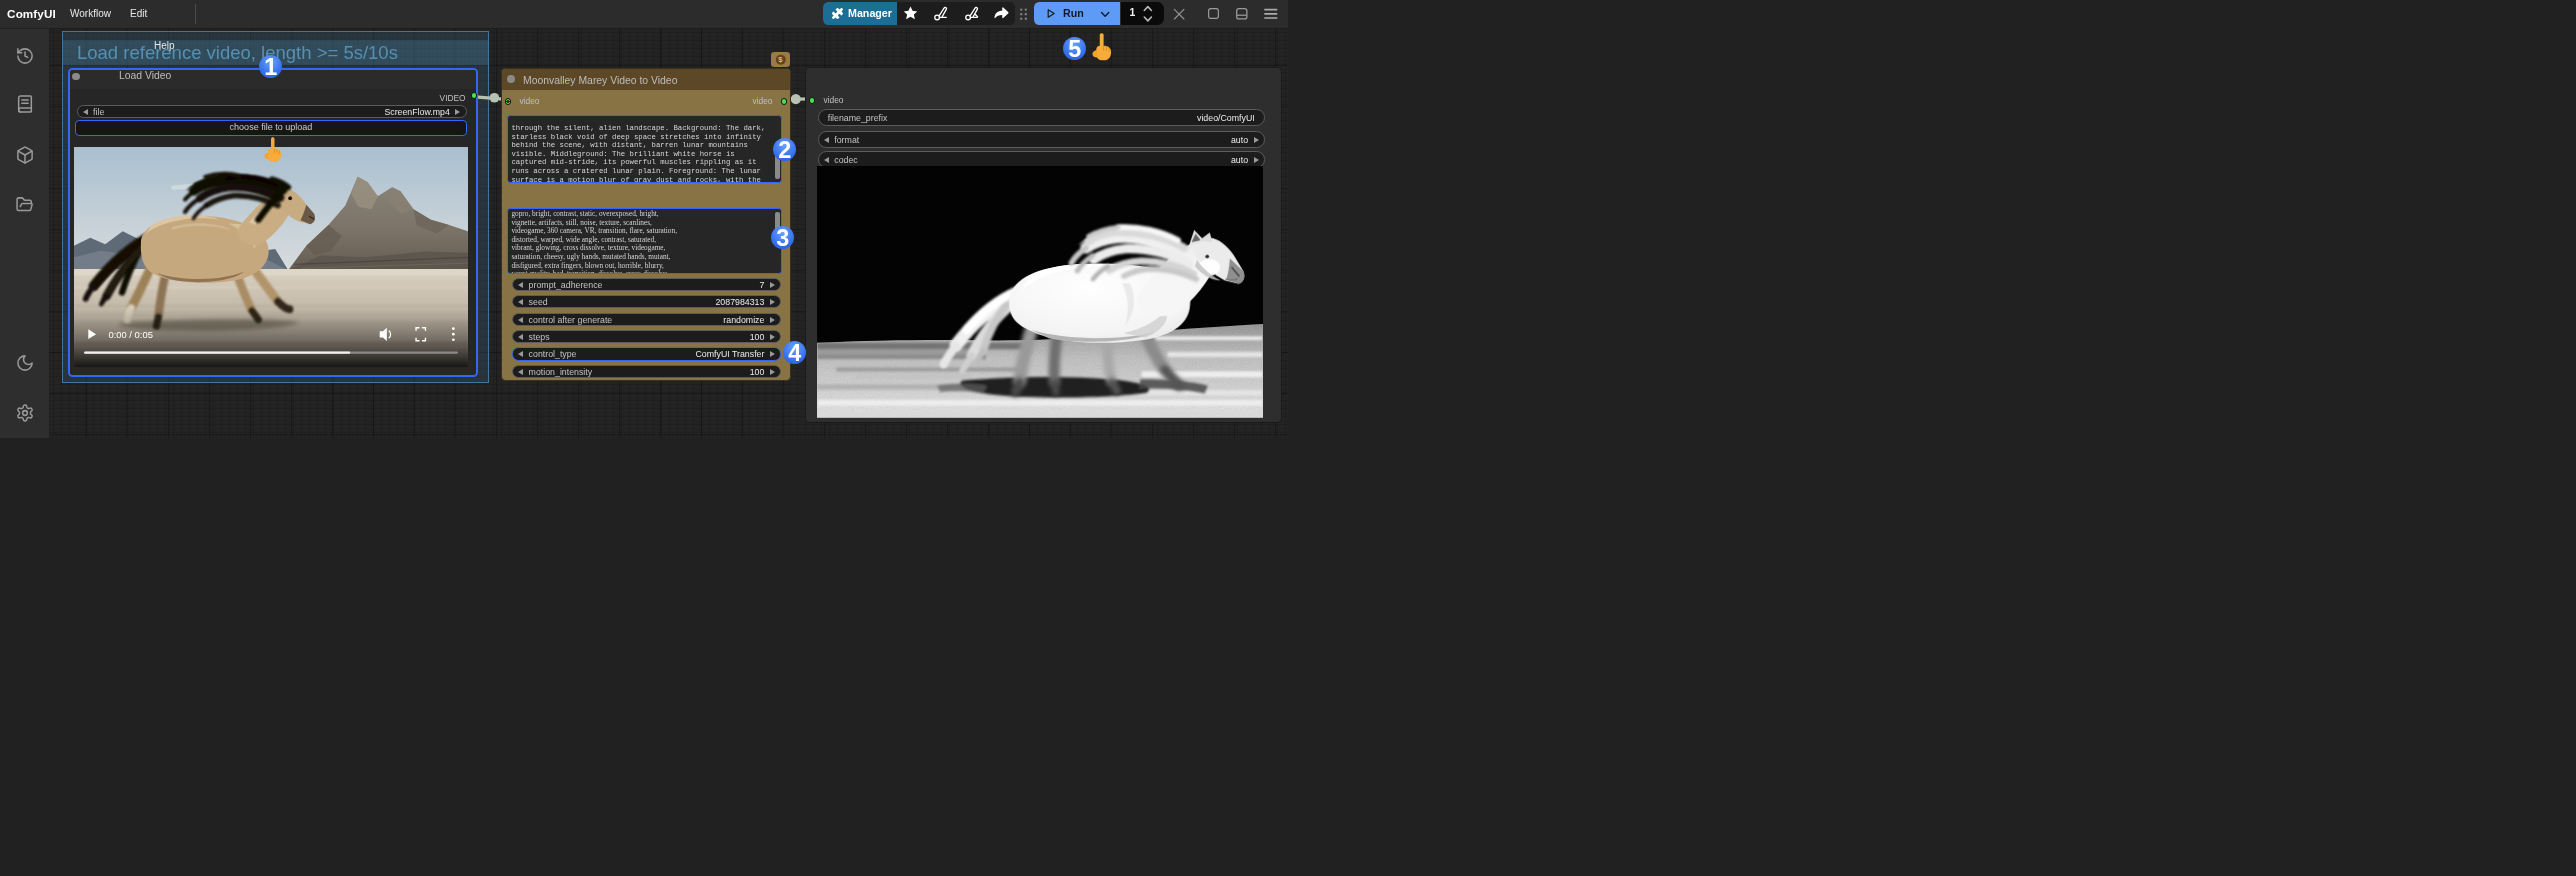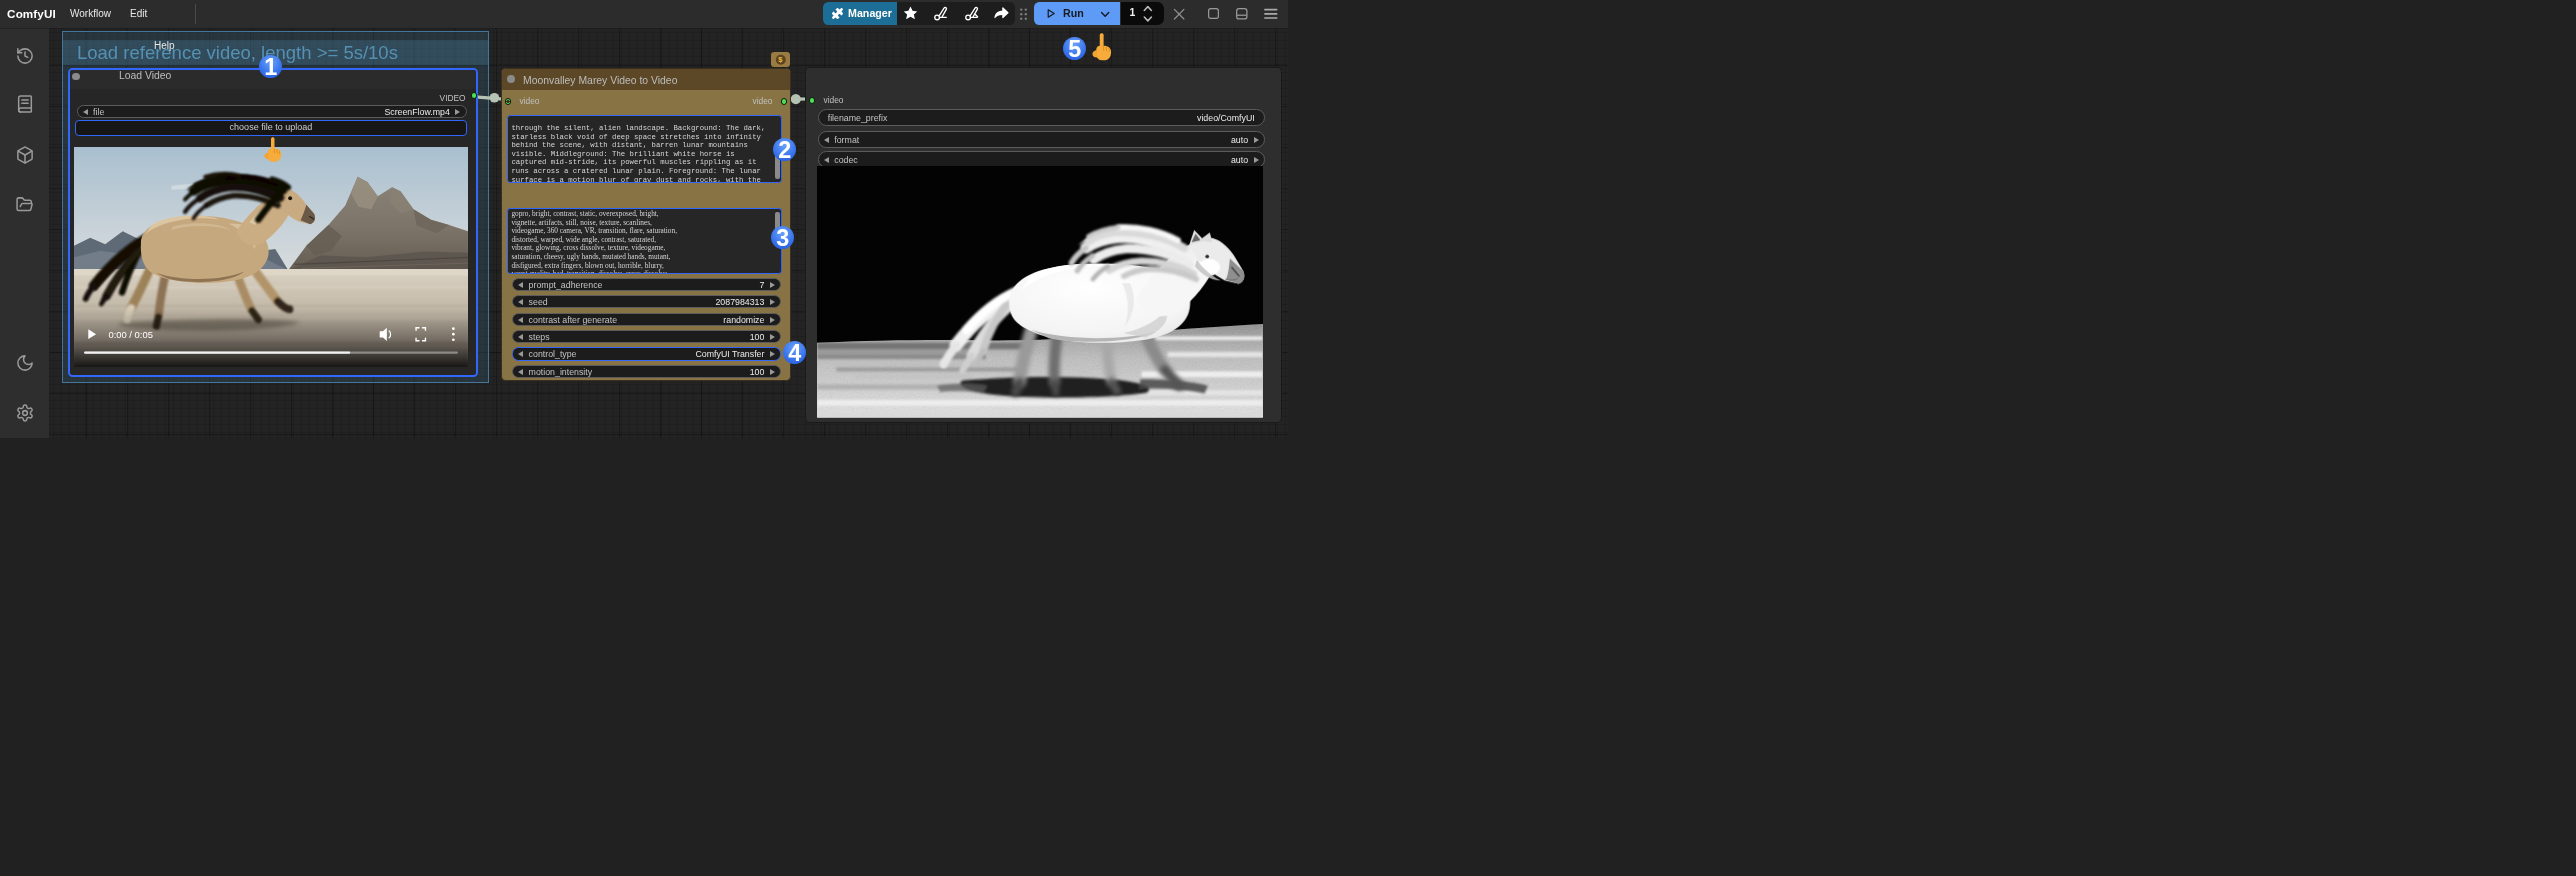--- a/index.html
+++ b/index.html
@@ -269,21 +269,21 @@
       </div>
   <div class="pill" style="left:10px;top:226px;width:269px;">
         <div class="lar"></div>
         <div class="rar"></div>
         <div class="nm">seed</div>
         <div class="val">2087984313</div>
       </div>
   <div class="pill" style="left:10px;top:244px;width:269px;">
         <div class="lar"></div>
         <div class="rar"></div>
-        <div class="nm">contrast after generate</div>
+        <div class="nm">control after generate</div>
         <div class="val">randomize</div>
       </div>
   <div class="pill" style="left:10px;top:261px;width:269px;">
         <div class="lar"></div>
         <div class="rar"></div>
         <div class="nm">steps</div>
         <div class="val">100</div>
       </div>
   <div class="pill" style="left:10px;top:278px;width:269px;border:1.6px solid #3366fa;height:13.6px;">
         <div class="lar"></div>

